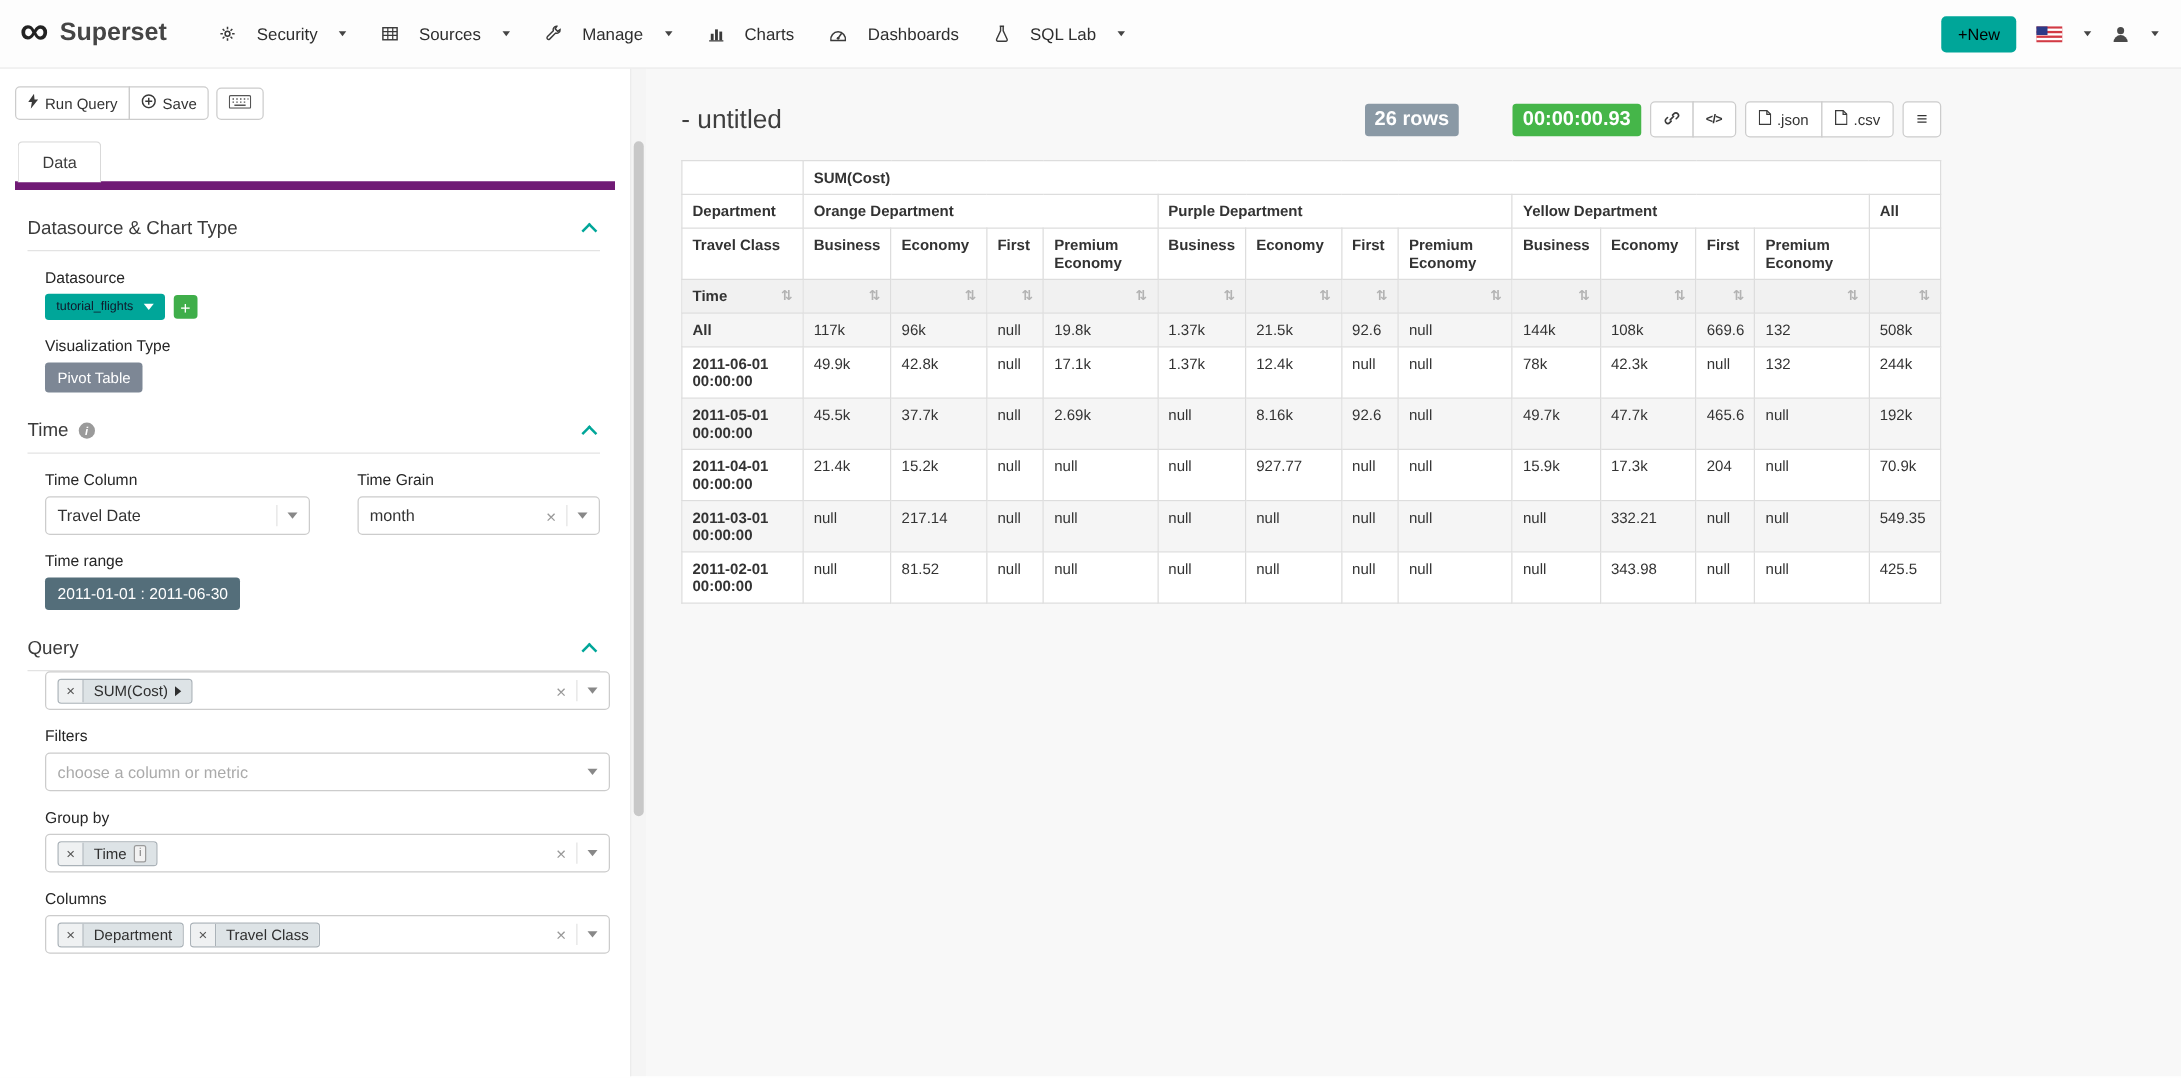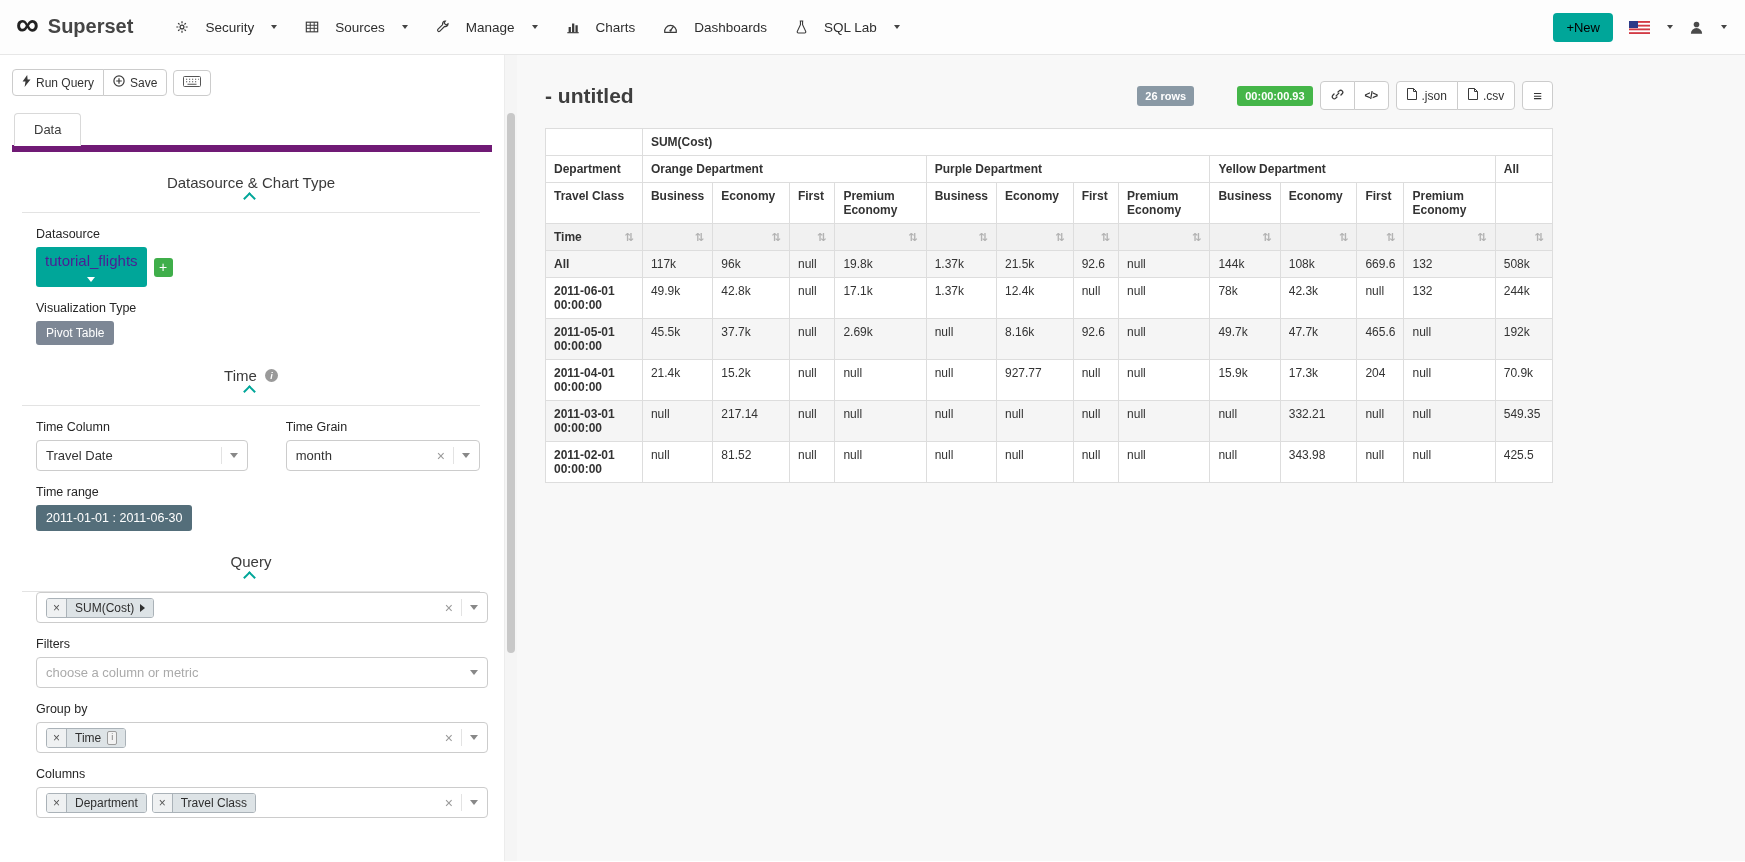--- a/index.html
+++ b/index.html
@@ -32,28 +32,28 @@
   .btn { display:inline-flex; align-items:flex-end; gap:5px; background:#fff; border:1px solid #ccc; border-radius:4px; font-size:12px; color:#333; padding:5px 9px; cursor:pointer; line-height:1.2; }
   .btn-group { display:inline-flex; }
   .btn-group .btn + .btn { margin-left:-1px; border-radius:0 4px 4px 0; }
   .btn-group .btn:first-child { border-radius:4px 0 0 4px; }
 
   .tabs { margin-top:16px; border-bottom:7px solid #701a75; padding-left:2px; }
   .tab { display:inline-block; padding:8px 19px; font-size:13px; color:#3c3c3c; background:#fff; border:1px solid #d9d9d9; border-bottom-color:#fff; border-radius:4px 4px 0 0; position:relative; top:1px; cursor:pointer; }
 
   
   section.ctl { margin-top:22px; padding:0 12px 0 10px; }
-  .sec-head { display:flex; align-items:center; justify-content:space-between; padding-bottom:9px; border-bottom:1px solid #e3e3e3;flex-direction:column; }
+  .sec-head { display:flex; align-items:center; justify-content:space-between; padding-bottom:9px; border-bottom:1px solid #e3e3e3; }
   .sec-title { font-size:15px; color:#3a3a3a; display:flex; align-items:center; gap:8px; }
   .chev { width:9px; height:9px; border-left:2px solid var(--accent-teal,#00A699); border-top:2px solid var(--accent-teal,#00A699); transform:rotate(45deg); margin:3px 4px 0 0; cursor:pointer; }
   .sec-body { padding-left:14px; }
   .ctl-label { font-size:12.5px; color:#262626; margin:14px 0 6px; }
   .inline-row { display:flex; align-items:center; gap:7px; }
 
-  .ds-btn { background:var(--accent-teal,#00A699); color:#4c1d95; border:none; border-radius:3px; font-size:15px; padding:5px 9px; display:inline-flex; align-items:center; gap:8px; cursor:pointer;flex-direction:column; }
+  .ds-btn { background:var(--accent-teal,#00A699); color:#0f172a; border:none; border-radius:3px; font-size:10px; padding:5px 9px; display:inline-flex; align-items:center; gap:8px; cursor:pointer; }
   .plus-btn { width:19px; height:19px; background:var(--plus-green,#3fae4a); border:none; border-radius:3px; color:#fff; font-size:14px; line-height:1; display:inline-flex; align-items:center; justify-content:center; cursor:pointer; }
   .viz-btn { background:var(--viz-label-bg,#7d8795); color:#fff; border:none; border-radius:3px; font-size:12px; padding:5px 10px; cursor:pointer; }
   .range-btn { background:var(--time-range-bg,#546e7a); color:#fff; border:none; border-radius:3px; font-size:12.5px; padding:6px 10px; cursor:pointer; }
 
   .info-circle { width:13px; height:13px; border-radius:50%; background:#9a9a9a; color:#fff; font-size:9px; font-weight:bold; font-style:italic; display:inline-flex; align-items:center; justify-content:center; }
   .mini-info { font-size:9px; color:#777; border:1px solid #9b9b9b; border-radius:2px; padding:0 3px; background:#f2f2f2; line-height:1.3; }
 
   .two-col { display:flex; gap:38px; }
   .col-a { width:218px; } .col-b { width:200px; }
 
@@ -66,23 +66,23 @@
   .placeholder { color:#aaa; }
   .full { width:452px; }
 
   .token { display:inline-flex; align-items:stretch; border:1px solid #aab2b8; border-radius:3px; overflow:hidden; font-size:12px; color:#2f2f2f; margin-right:5px; }
   .token-x { padding:2px 6px; display:flex; align-items:center; border-right:1px solid #aab2b8; color:#555; cursor:pointer; background:#eff1f2; }
   .token-body { padding:2px 8px; display:flex; align-items:center; gap:6px; background:#dde3e6; }
   .tri-right { width:0; height:0; border-top:4px solid transparent; border-bottom:4px solid transparent; border-left:5px solid #2f2f2f; }
 
   
   .results-header { display:flex; align-items:center; }
-  .viz-title { font-size:21px; font-weight:bold; color:#3e3e3e; }
+  .viz-title { font-size:21px; font-weight:normal; color:#3e3e3e; }
   .header-right { margin-left:auto; display:flex; align-items:center; gap:7px; }
-  .badge { color:#fff; font-size:11px; font-weight:bold; padding:4px 8px; border-radius:3px; white-space:nowrap; }
+  .badge { color:#fff; font-size:16px; font-weight:bold; padding:4px 8px; border-radius:3px; white-space:nowrap; }
   .badge-rows { background:var(--rows-badge-bg,#8a99a5); }
   .badge-time { background:var(--success-green,#45b649);margin-left:36px; }
   .mini-btn { height:29px; background:#fff; border:1px solid #ccc; color:#333; font-size:12px; display:inline-flex; align-items:center; gap:5px; padding:0 10px; cursor:pointer; border-radius:4px; }
   .btn-group .mini-btn { border-radius:0; }
   .btn-group .mini-btn + .mini-btn { margin-left:-1px; }
   .btn-group .mini-btn:first-child { border-radius:4px 0 0 4px;justify-content:flex-end; }
   .btn-group .mini-btn:last-child { border-radius:0 4px 4px 0; }
   .code-txt { font-size:10px; font-weight:bold; letter-spacing:-0.5px; }
   .menu-glyph { font-size:15px; line-height:1; }
 

